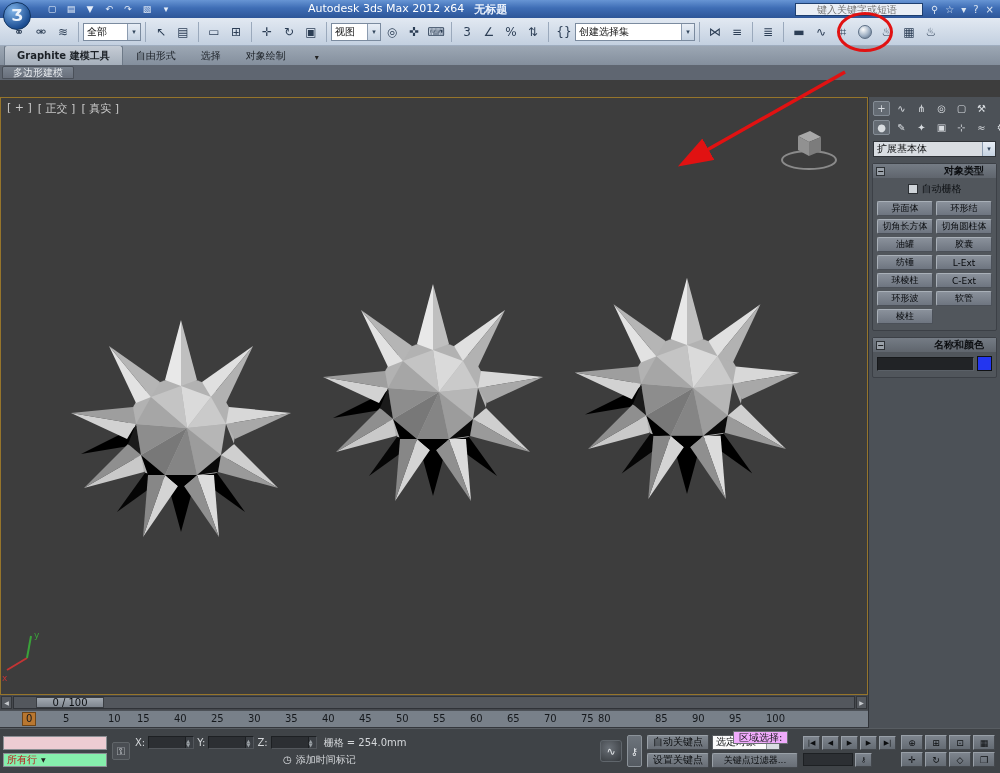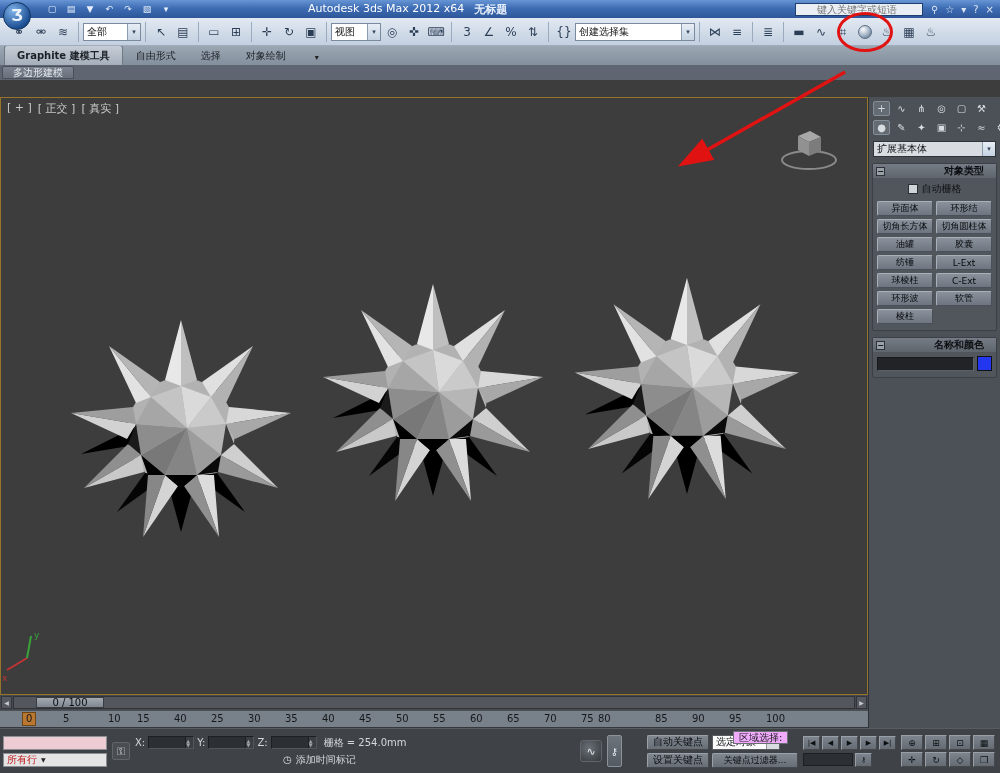--- a/index.html
+++ b/index.html
@@ -72,34 +72,34 @@
   .ts-track{flex:1;height:13px;background:#53575d;border:1px solid #303338;position:relative;margin:0 1px;}
   .ts-grip{position:absolute;left:22px;top:0;height:11px;width:68px;background:linear-gradient(#a3aab2,#7f868f);border:1px solid #3a3e43;color:#0b0d10;font-size:10px;text-align:center;line-height:10px;}
   .ruler{position:absolute;left:0;top:710px;width:868px;height:18px;background:#788089;border-top:1px solid #4c5157;border-bottom:1px solid #34373c;color:#15181c;font-size:10px;}
   .ruler-zero{position:absolute;left:22px;top:1px;width:14px;height:14px;background:#b97730;border:1px solid #6e4517;}
   .ruler-tick{position:absolute;top:2px;}
 
   
   .statusbar{position:absolute;left:0;top:728px;width:1000px;height:45px;background:#3f4347;border-top:1px solid #585d62;display:flex;align-items:center;gap:5px;padding:0 3px;font-size:10px;color:#d5d8db;}
   .sb-stack{display:flex;flex-direction:column;gap:3px;}
   .lst1{width:104px;height:14px;background:#edccd3;border:1px solid #8b8f94;}
-  .lst2{width:104px;height:14px;background:#e5e5e5;border:1px solid #8b8f94;color:#c01818;display:flex;align-items:center;gap:4px;padding:0 3px;}
+  .lst2{width:104px;height:14px;background:#86efac;border:1px solid #8b8f94;color:#c01818;display:flex;align-items:center;gap:4px;padding:0 3px;}
   .lst2 .car{color:#222;font-size:6px;}
   .status-field{width:198px;height:14px;background:#33363a;border:1px solid;border-color:#212427 #54585d #54585d #212427;padding:0 4px;line-height:12px;white-space:nowrap;overflow:hidden;}
   .prompt{height:14px;line-height:14px;padding:0 2px;white-space:nowrap;}
   .lock-btn{width:18px;height:18px;display:flex;align-items:center;justify-content:center;color:#cfd3d7;font-size:11px;background:#4a4e53;border:1px solid #606569;border-radius:2px;}
   .coord-row{display:flex;align-items:center;gap:3px;}
   .coord-field{width:46px;height:13px;background:#2c2f33;border:1px solid;border-color:#1d2023 #53575c #53575c #1d2023;display:flex;}
   .coord-val{flex:1;color:#e2e4e6;padding:0 2px;}
   .spin{width:8px;display:flex;flex-direction:column;align-items:center;justify-content:center;font-size:5px;color:#9aa0a5;background:#3b3f44;border-left:1px solid #1d2023;line-height:4px;}
   .grid-label{margin-left:4px;white-space:nowrap;}
   .timetag-row{display:flex;align-items:center;gap:4px;padding-left:148px;white-space:nowrap;}
   .anim-row{display:flex;gap:3px;}
   .anim-btn{height:15px;background:linear-gradient(#80878f,#686e76);border:1px solid;border-color:#9aa1a8 #45494e #45494e #9aa1a8;color:#0a0c0e;font-size:10px;display:flex;align-items:center;justify-content:center;border-radius:2px;white-space:nowrap;}
-  .auto-key,.set-key{width:62px;margin-left:20px;}
+  .auto-key,.set-key{width:62px;}
   .kf-btn{width:86px;font-size:9px;}
   .sel-combo{width:68px;height:15px;background:#fbfbfb;border:1px solid #595d61;color:#121416;display:flex;align-items:center;}
   .sel-combo .combo-arrow{background:#d9dde2;border-left:1px solid #8e9296;}
   .tangent-btn{width:22px;height:22px;border-radius:3px;background:radial-gradient(circle at 40% 35%,#6a7077,#34383c);border:1px solid #60666c;color:#e3e6e9;display:flex;align-items:center;justify-content:center;font-size:11px;}
   .keymode-btn{width:15px;height:32px;background:linear-gradient(#6d747c,#545a61);border:1px solid #8b9299;color:#e6e9ec;display:flex;align-items:center;justify-content:center;font-size:10px;border-radius:2px;}
   .pb-row{display:flex;gap:2px;}
   .pb-btn{width:17px;height:14px;background:linear-gradient(#7d848d,#646b73);border:1px solid;border-color:#989fa7 #44484d #44484d #989fa7;color:#0c0e10;font-size:7px;display:flex;align-items:center;justify-content:center;white-space:nowrap;}
   .frame-field{width:50px;height:13px;background:#2c2f33;border:1px solid #1d2023;color:#e2e4e6;padding:0 3px;line-height:12px;}
   .nav-grid{display:grid;grid-template-columns:repeat(4,22px);grid-auto-rows:15px;gap:2px;margin-right:2px;}
   .nav-btn{background:linear-gradient(#7d848d,#646b73);border:1px solid;border-color:#989fa7 #44484d #44484d #989fa7;color:#0d0f11;font-size:9px;display:flex;align-items:center;justify-content:center;}

